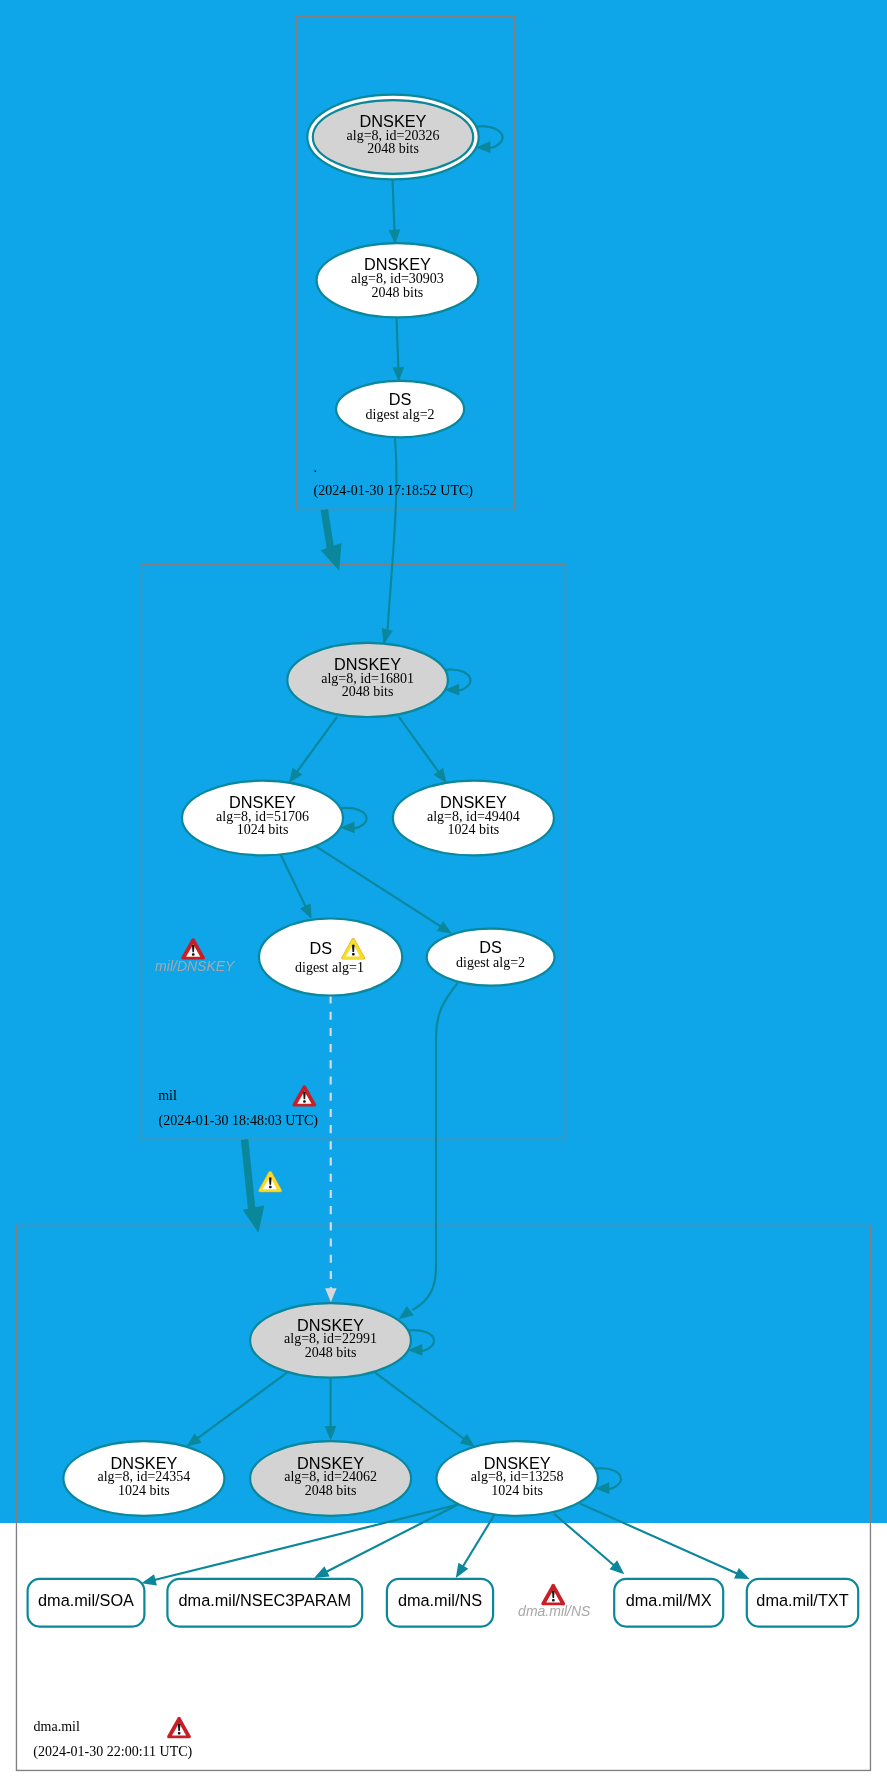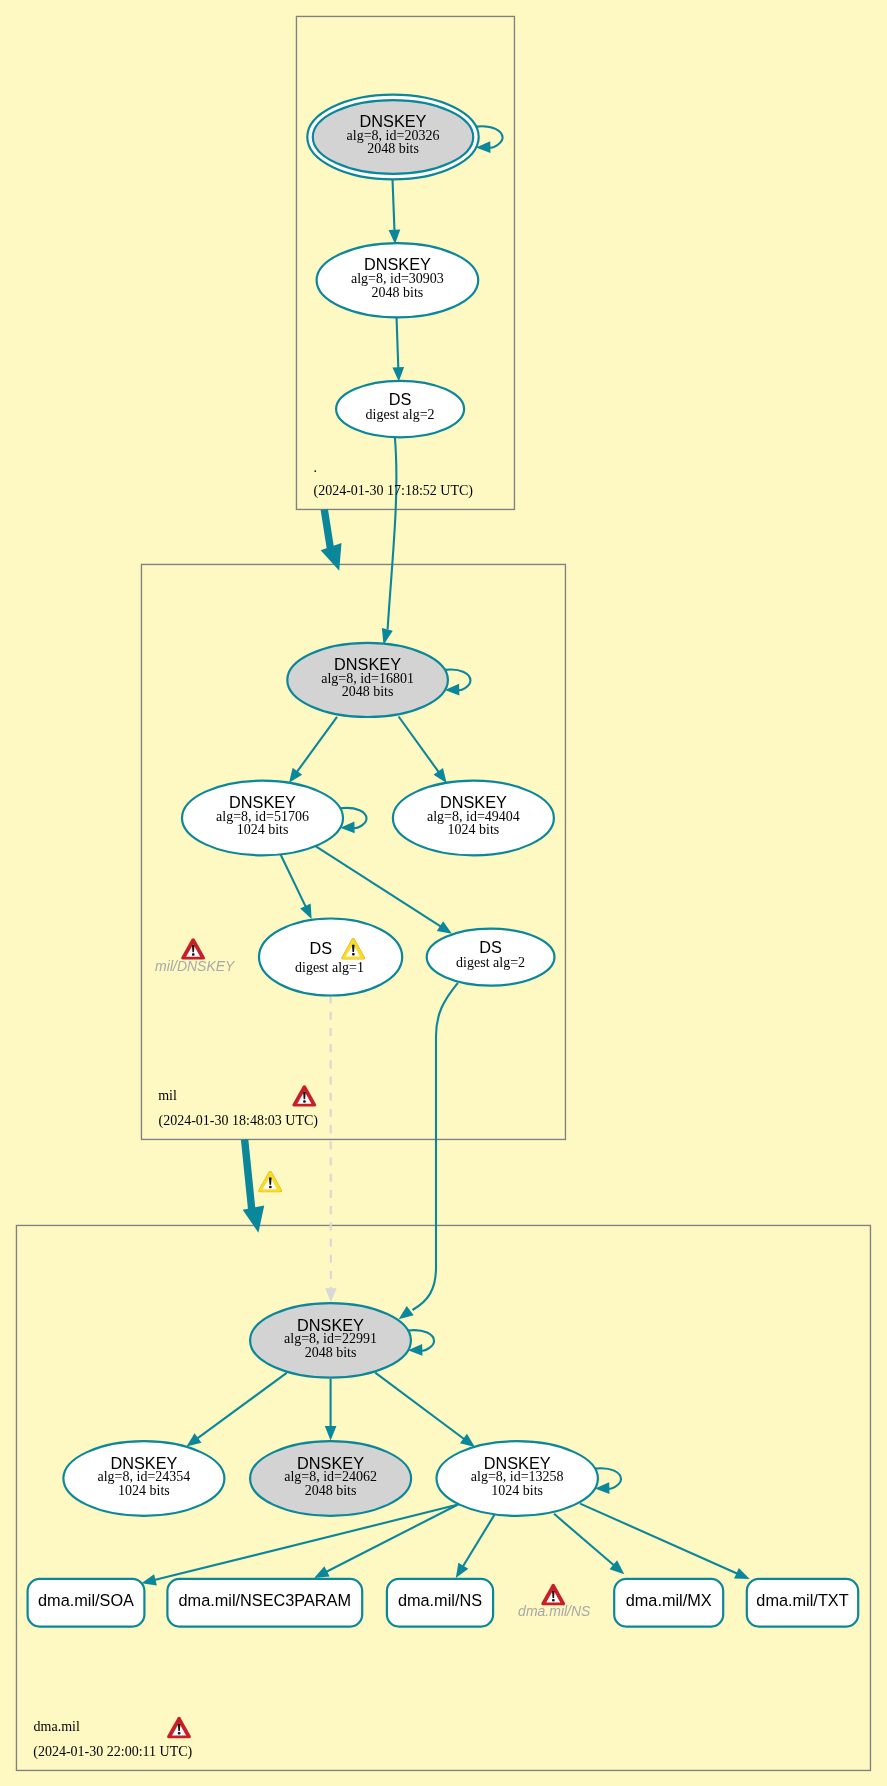--- a/index.html
+++ b/index.html
@@ -1,18 +1,18 @@
 <!DOCTYPE html>
 <html><head>
 <meta charset="utf-8">
 <title>DNSSEC Authentication Chain</title>
 <style>
   html,body{margin:0;padding:0;background:#ffffff;}
   body{width:887px;height:1786px;overflow:hidden;font-family:"Liberation Serif",serif;}
-  #stage{position:relative;width:887px;height:1786px;background:#fef9c3;}
+  #stage{position:relative;width:887px;height:1523px;background:#0ea5e9;}
   svg#graph{position:absolute;top:0;left:0;display:block;shape-rendering:geometricPrecision;}
   .cluster{fill:none;stroke:#808080;stroke-width:1.35;}
   .node-ell{stroke:#0a879a;stroke-width:2.2;}
   .node-fill-secure{fill:#d3d3d3;}
   .node-fill-plain{fill:#ffffff;}
   .node-rect{stroke:#0a879a;stroke-width:2.2;fill:#ffffff;}
   .edge{fill:none;stroke:#0a879a;stroke-width:2.1;}
   .edge-thick{fill:none;stroke:#0a879a;stroke-width:7.4;}
   .edge-bogus{fill:none;stroke:#d8d8d8;stroke-width:2.2;stroke-dasharray:8.1,8.1;}
   .ahead{fill:#0a879a;stroke:none;}

